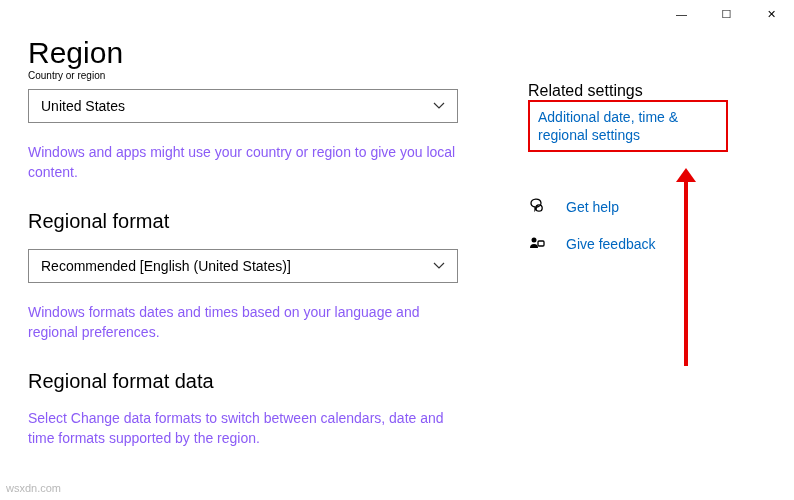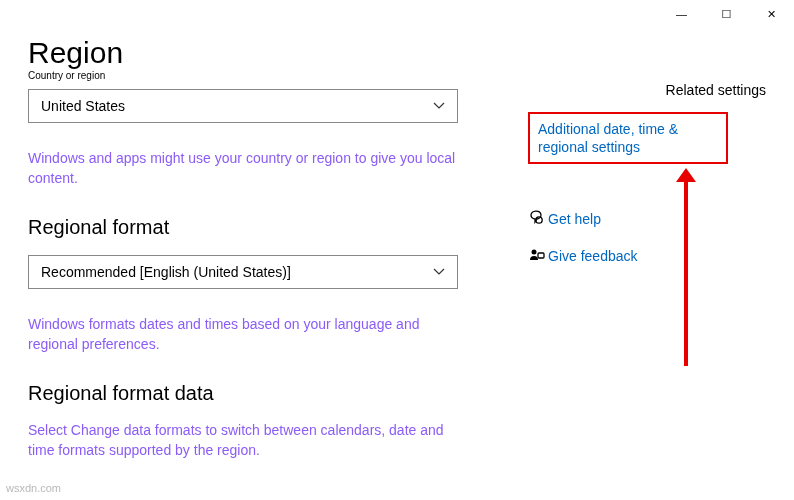--- a/index.html
+++ b/index.html
@@ -50,56 +50,54 @@
       margin-bottom: 8px;
     }
     .dropdown {
       width: 430px;
       border: 1px solid #888;
       padding: 8px 12px;
       display: flex;
       justify-content: space-between;
       align-items: center;
       font-size: 14px;
-      margin-bottom: 26px;
+      margin-bottom: 20px;
       background: #fff;
     }
     .desc {
       font-size: 14px;
       color: #8b5cf6;
       line-height: 1.4;
       margin-bottom: 28px;
       max-width: 440px;
     }
     h2 {
       font-size: 20px;
       font-weight: 400;
       margin-bottom: 16px;
     }
     .side-heading {
-      font-size: 14px;
-      margin-bottom: 14px;
-      text-align: right;
+      font-size: 16px;
     }
     .side-link-box {
       border: 2px solid #e60000;
       padding: 6px 8px;
       margin-bottom: 18px;
       width: 200px;
     }
     .link {
       color: #0067c0;
       font-size: 14px;
       line-height: 1.3;
       cursor: pointer;
     }
     .side-item {
       display: flex;
       align-items: center;
-      gap: 2px;
+      gap: 20px;
       margin-bottom: 18px;
     }
     .side-icon {
       width: 18px;
       height: 18px;
       display: flex;
       align-items: center;
       justify-content: center;
       font-size: 14px;
       color: #000;

